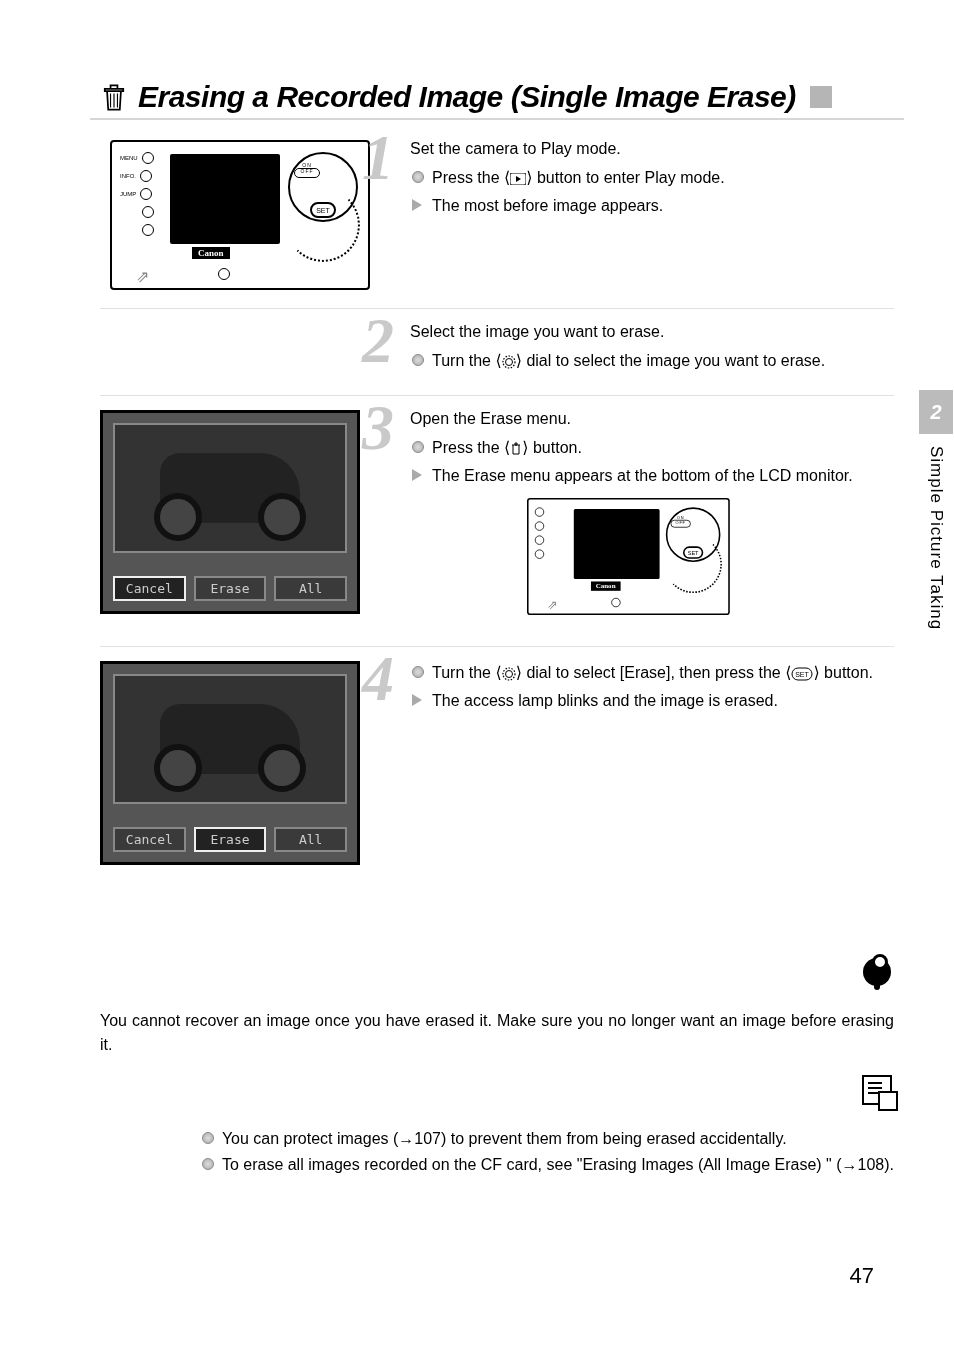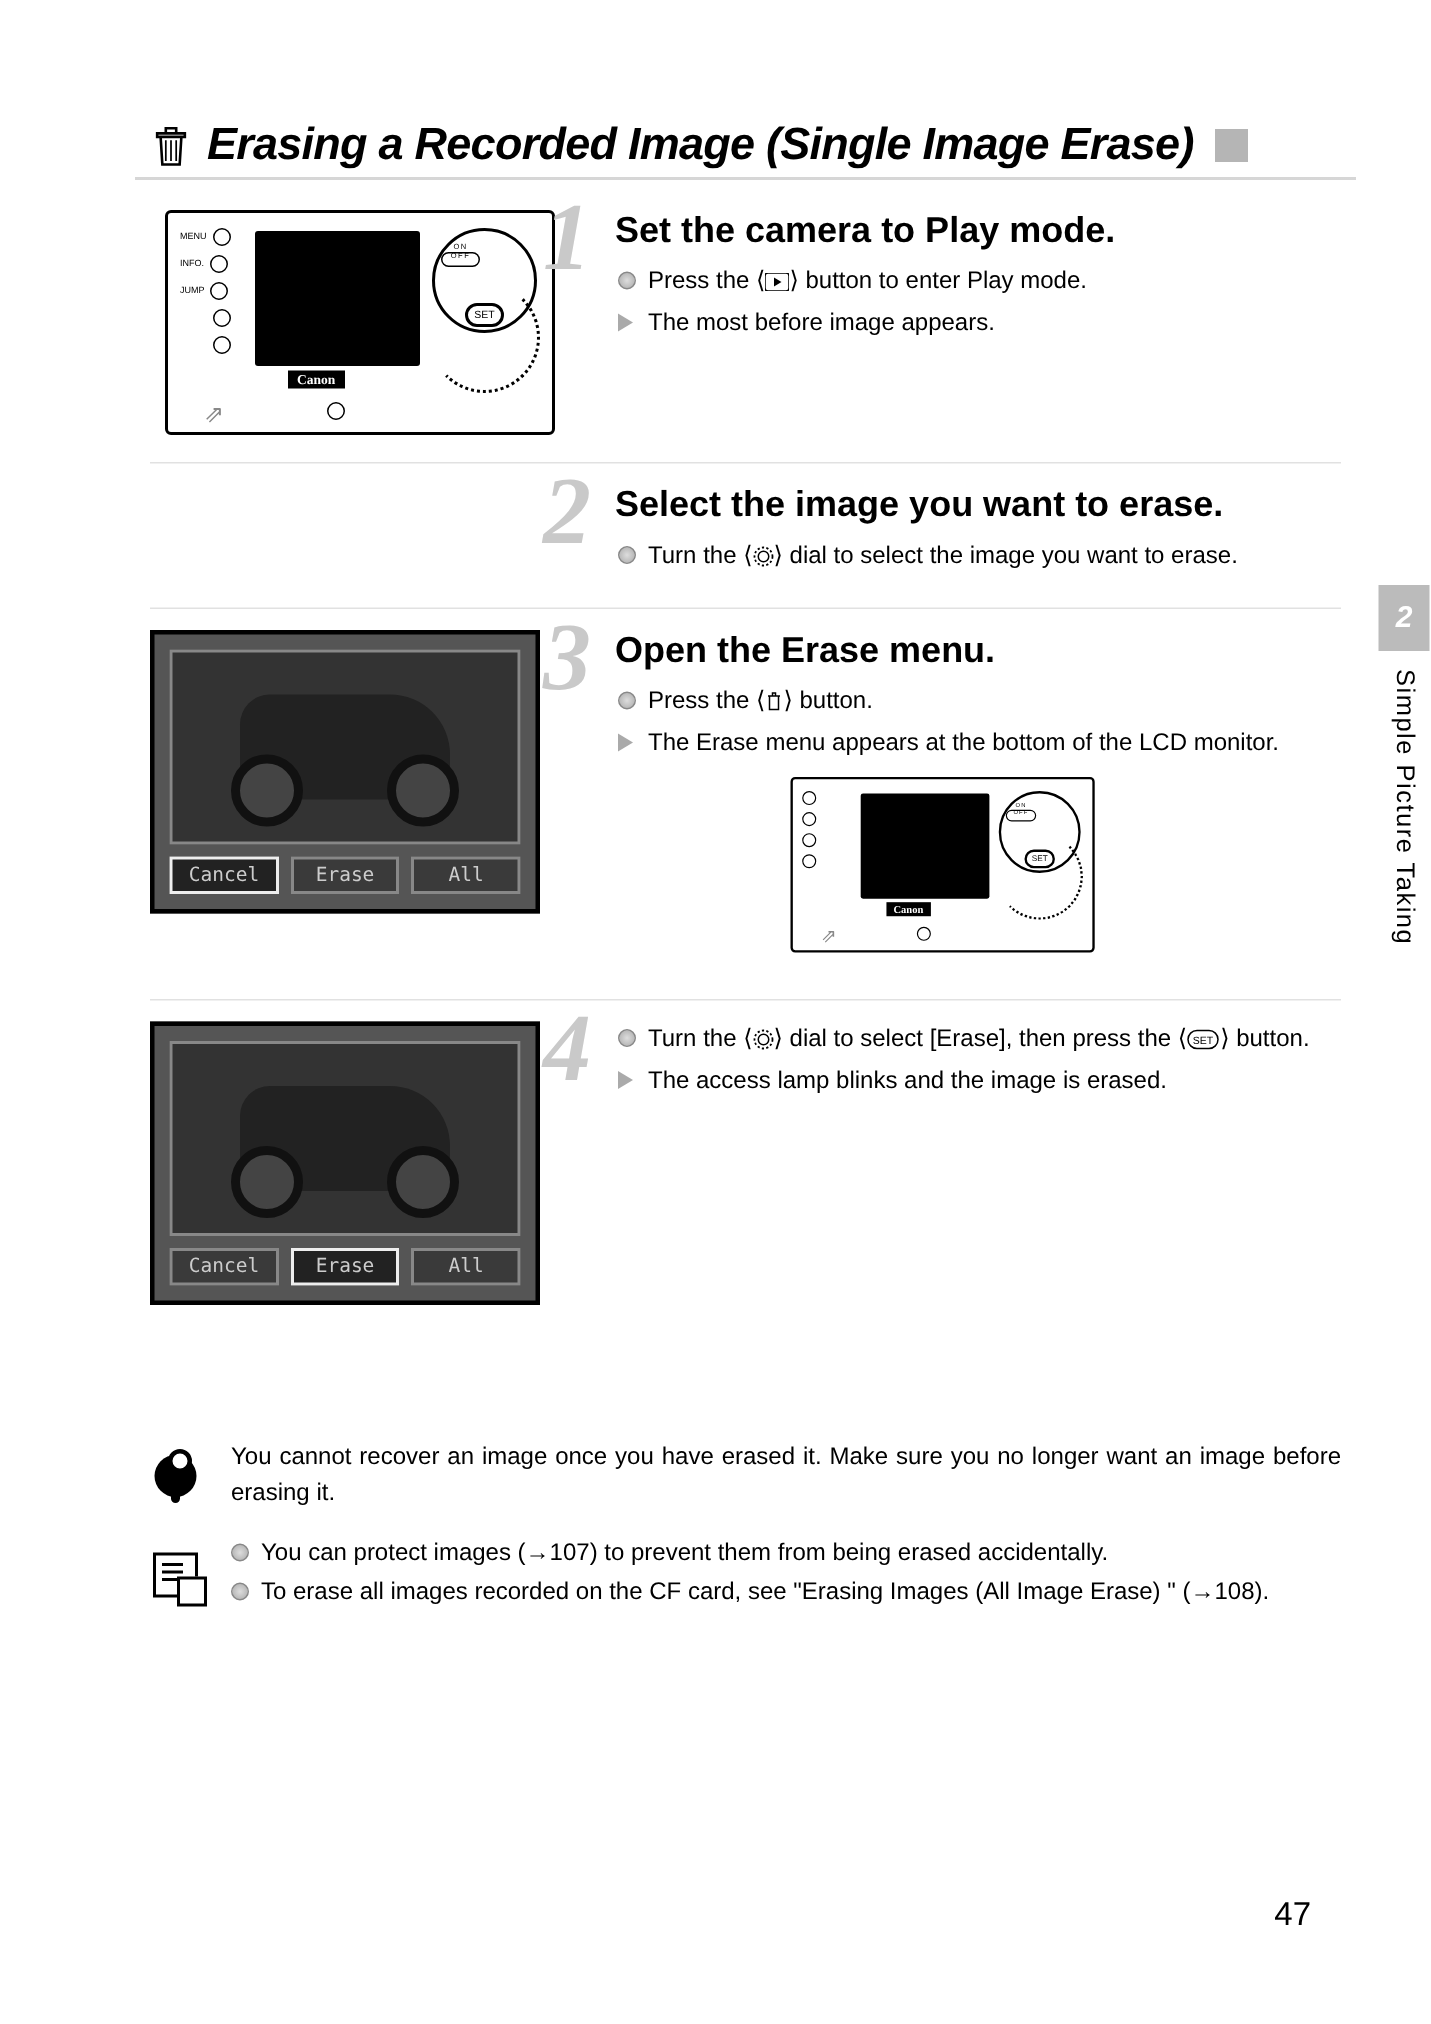--- a/index.html
+++ b/index.html
@@ -74,22 +74,22 @@
     left: -48px;
     top: -14px;
     font-size: 64px;
     font-weight: bold;
     font-style: italic;
     color: #c9c9c9;
     line-height: 1;
     font-family: "Times New Roman", serif;
   }
   .step-heading {
-    font-size: 24px;
-    font-weight: bold;
+    font-size: 16px;
+    font-weight: normal;
     margin-bottom: 8px;
   }
   .bullets {
     list-style: none;
     padding-left: 22px;
   }
   .bullets li {
     position: relative;
     font-size: 16px;
     line-height: 1.5;
@@ -255,21 +255,21 @@
     border:6px solid #111;
     border-radius:50%;
     bottom:-18px;
     background:#444;
   }
   .bike-sil::before{left:-6px;}
   .bike-sil::after{right:-6px;}
   .lcd-btnrow {
     display: flex;
     gap: 8px;
-    margin-top: 8px;
+    margin-top: 23px;
     justify-content: flex-start;
   }
   .lcd-btn {
     flex:1;
     border: 2px solid #888;
     color: #ccc;
     background: #3a3a3a;
     font-size: 13px;
     text-align: center;
     padding: 3px 0;
@@ -305,22 +305,23 @@
     letter-spacing: 1px;
     padding-top: 4px;
   }
 
   .notes-block {
     margin-top: 80px;
   }
   .note-row {
     display: flex;
     gap: 20px;
-    align-items: center;
+    align-items: flex-end;
     margin-bottom: 16px;
+    flex-direction: column;
   }
   .note-icon {
     width: 34px;
     flex: 0 0 34px;
     height: 34px;
     display:flex;align-items:center;justify-content:center;
   }
   .warn-icon {
     width: 28px; height: 28px;
     background: #000;

